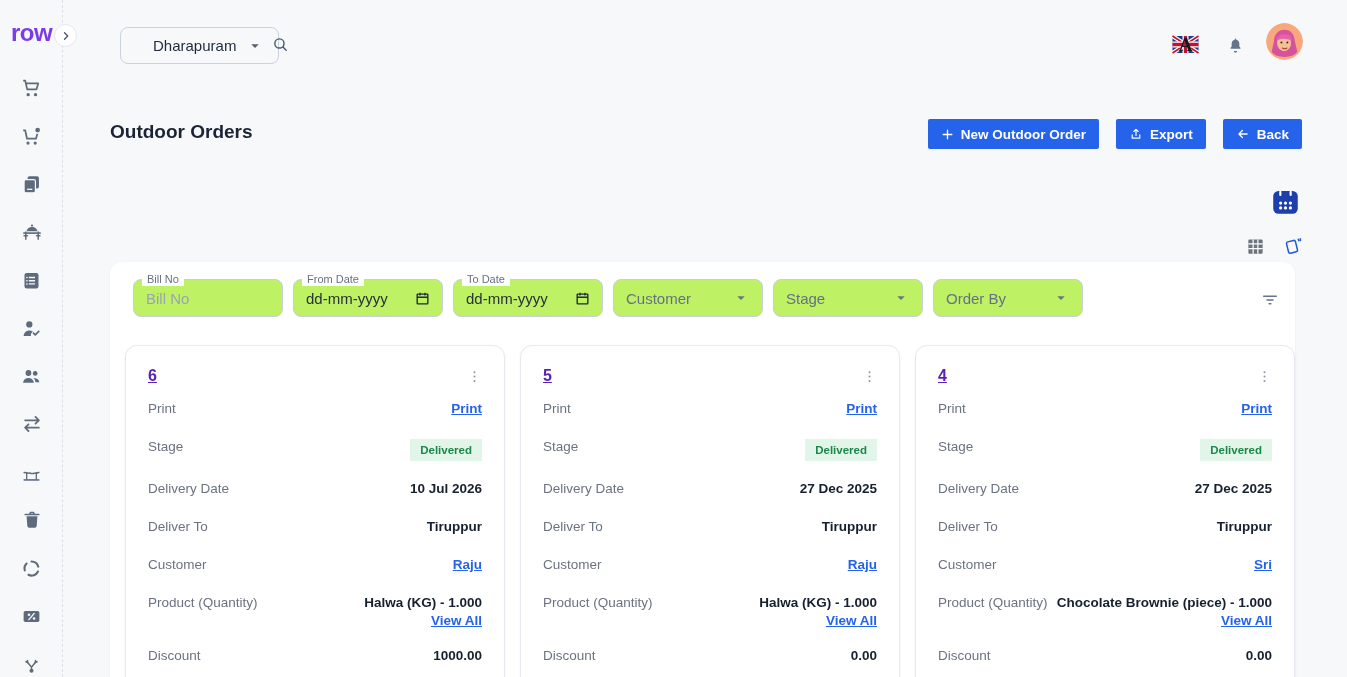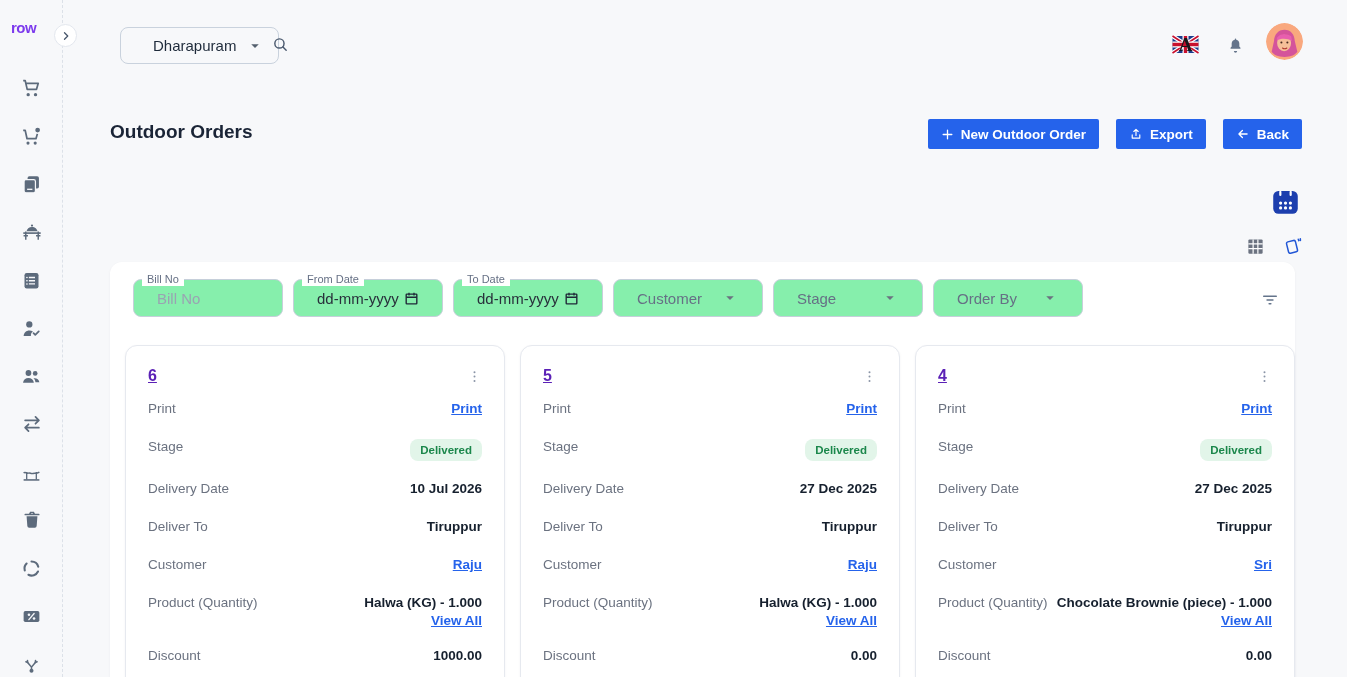--- a/index.html
+++ b/index.html
@@ -12,21 +12,21 @@
   }
   svg { display:block; }
 
   
   .sidebar {
     position:absolute; left:0; top:0; width:63px; height:677px;
     border-right:1px dashed #dce1e8;
   }
   .logo {
     position:absolute; left:11px; top:19px;
-    font-size:15px; font-weight:bold; color:#7c3aed; letter-spacing:-0.5px;
+    font-size:24px; font-weight:bold; color:#7c3aed; letter-spacing:-0.5px;
   }
   .expand-btn {
     position:absolute; left:54px; top:24px; width:23px; height:23px;
     background:#fff; border:1px solid #e3e7ee; border-radius:50%;
     display:flex; align-items:center; justify-content:center; color:#47566b;
     cursor:pointer; z-index:5;
   }
   .side-nav { position:absolute; left:0; top:64px; width:63px; }
   .side-item {
     width:63px; height:48px; display:flex; align-items:center; justify-content:center;
@@ -65,22 +65,22 @@
   .panel {
     position:absolute; left:110px; top:262px; width:1185px; height:430px;
     background:#fff; border-radius:12px;
     box-shadow:0 1px 3px rgba(20,30,55,.05);
   }
 
   
   .filter-row { position:absolute; left:23px; top:17px; display:flex; gap:10px; }
   .field {
     position:relative; width:150px; height:38px;
-    border:1px solid #c6cfda; border-radius:8px; background:#86efac;
-    display:flex; align-items:center; padding:0 23px; cursor:text;
+    border:1px solid #c6cfda; border-radius:8px; background:#bef264;
+    display:flex; align-items:center; padding:0 12px; cursor:text;
   }
   .field .float-label {
     position:absolute; top:-7px; left:8px; background:#fff; padding:0 5px;
     font-size:11px; color:#667085; line-height:13px; white-space:nowrap;
   }
   .field input {
     width:100%; border:none; outline:none; font-family:"Liberation Sans", sans-serif;
     font-size:15px; color:#1f2937; background:transparent;
   }
   .field input::placeholder { color:#9aa3b2; }
@@ -103,21 +103,21 @@
     font-size:16px; font-weight:bold; color:#5b21b6;
     text-decoration:underline; cursor:pointer;
   }
   .kebab { color:#8a94a6; cursor:pointer; padding-top:2px; }
   .crow { display:flex; justify-content:space-between; align-items:flex-start; margin-bottom:20px; min-height:18px; }
   .lbl { font-size:13.5px; color:#6b7280; }
   .val { font-size:13.5px; font-weight:bold; color:#16202e; text-align:right; }
   .link { color:#2563eb; text-decoration:underline; cursor:pointer; }
   .badge {
     background:#e2f5e9; color:#1b874b; font-size:11.5px; font-weight:bold;
-    padding:5px 10px; border-radius:8px; line-height:12px;
+    padding:5px 10px; border-radius:0; line-height:12px;
   }
   .val-stack { display:flex; flex-direction:column; align-items:flex-end; gap:3px; }
 </style>
 </head>
 <body>
 
 <div class="sidebar">
   <div class="logo">row</div>
   <div class="side-nav">
     <div class="side-item">

